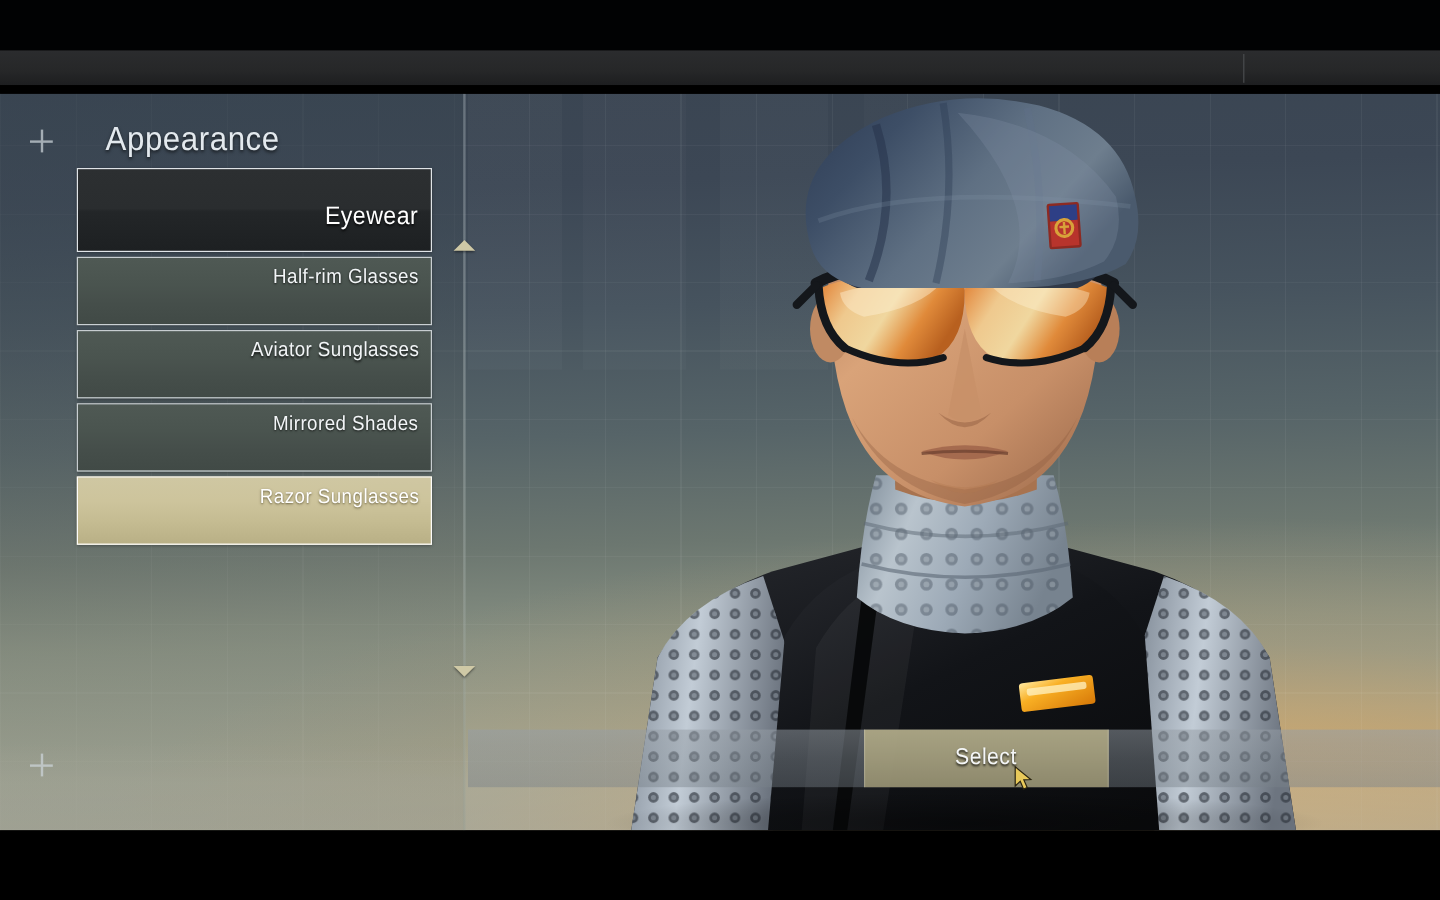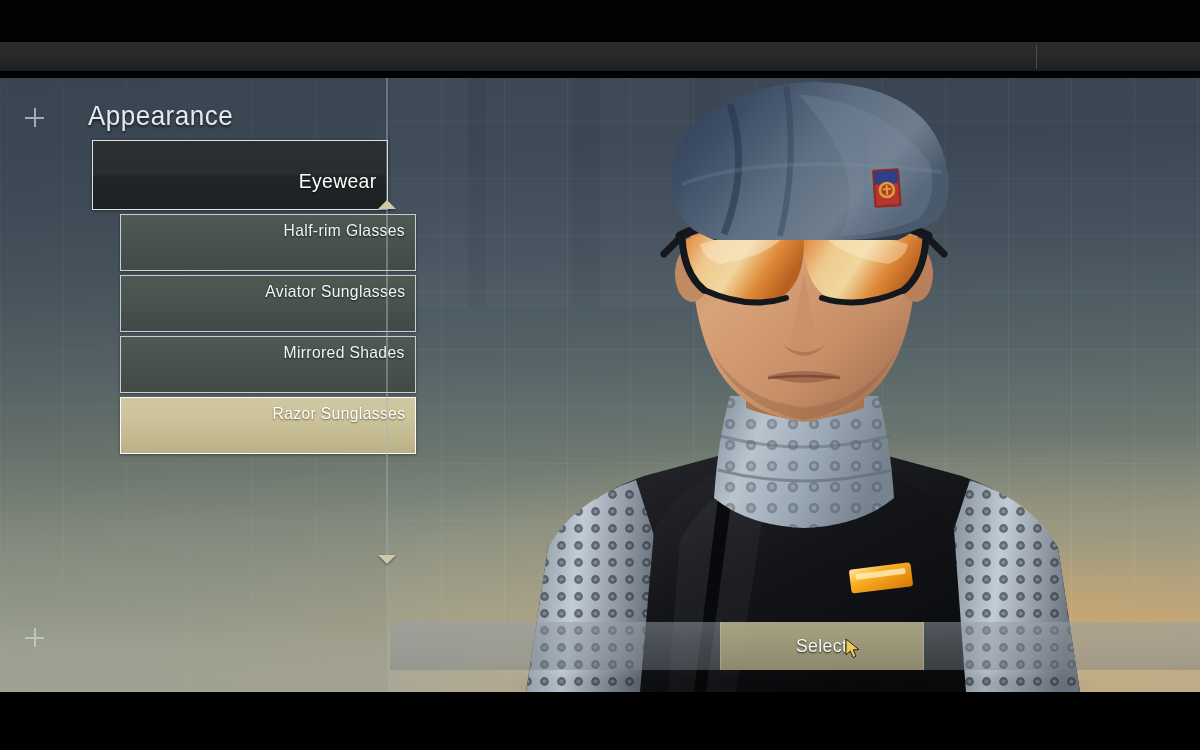--- a/index.html
+++ b/index.html
@@ -87,21 +87,21 @@
   .tick-top { left:25px; top:30px; }
   .tick-bot { left:25px; top:550px; }
 
   .menu-title {
     position:absolute; left:88px; top:22px; width:280px;
     font-size:28px; letter-spacing:.5px; color:#e3e9ee; font-weight:400;
     text-shadow:0 2px 3px rgba(0,0,0,.65);
     font-family:"Liberation Sans", sans-serif; transform:scaleX(.93); transform-origin:left center;
   }
 
-  .list { position:absolute; left:92px; top:62px; width:296px; }
+  .list { position:absolute; left:64px; top:62px; width:296px; }
 
   .row {
     position:relative; width:296px; margin-bottom:4px;
     border:1px solid rgba(232,238,242,.80);
     box-shadow:0 1px 3px rgba(0,0,0,.40);
     display:block;
   }
   .row-label {
     position:absolute; right:10px; top:6px;
     font-size:17px; color:#f2f5f7; letter-spacing:.4px;
@@ -113,41 +113,40 @@
   .row.header {
     height:70px;
     background:linear-gradient(180deg,#2c2f31 0%,#2a2d2f 48%,#232628 52%,#1d2022 100%);
     border-color:rgba(240,244,247,.92);
   }
   .row.header .row-label { top:28px; font-size:21px; color:#ffffff; }
 
   .row.item {
     height:57px;
     background:linear-gradient(180deg,#4f5954 0%,#4a544f 40%,#454e4a 70%,#414a46 100%);
-    margin-left:28px;
   }
   .row.item.selected {
     background:linear-gradient(180deg,#cfc7a2 0%,#cdc49c 35%,#c5bc92 65%,#b9b086 100%);
     border-color:rgba(255,255,255,.95);
   }
   .row.item.selected .row-label { color:#ffffff; text-shadow:0 1px 2px rgba(80,70,40,.85); }
 
   
   .menu-divider { position:absolute; left:386px; top:0; width:2px; height:614px;
                   background:linear-gradient(180deg, rgba(210,220,226,.30) 0%, rgba(180,190,190,.42) 40%,
                              rgba(150,160,150,.38) 100%); }
   .scroll-arrow { position:absolute; left:378px; width:0; height:0; }
   .arrow-up   { top:122px; border-left:9px solid transparent; border-right:9px solid transparent;
                 border-bottom:9px solid #cfc9a6; filter:drop-shadow(0 1px 1px rgba(0,0,0,.5)); }
   .arrow-down { top:477px; border-left:9px solid transparent; border-right:9px solid transparent;
                 border-top:9px solid #cfc9a6; filter:drop-shadow(0 1px 1px rgba(0,0,0,.5)); }
 
   
   .action-bar {
-    position:absolute; left:390px; top:544px; width:810px; height:48px;
+    position:absolute; left:390px; top:530px; width:810px; height:48px;
     background:linear-gradient(180deg, rgba(150,158,166,.52) 0%, rgba(136,145,153,.46) 50%, rgba(120,129,137,.44) 100%);
     display:flex; align-items:stretch;
   }
   .action-btn {
     position:relative; display:flex; align-items:center; justify-content:center;
     font-size:19px; color:#f4f6f7; letter-spacing:.4px;
     text-shadow:0 1px 2px rgba(0,0,0,.8);
     transform-origin:center;
   }
   .action-btn span { transform:scaleX(.93); display:inline-block; }

